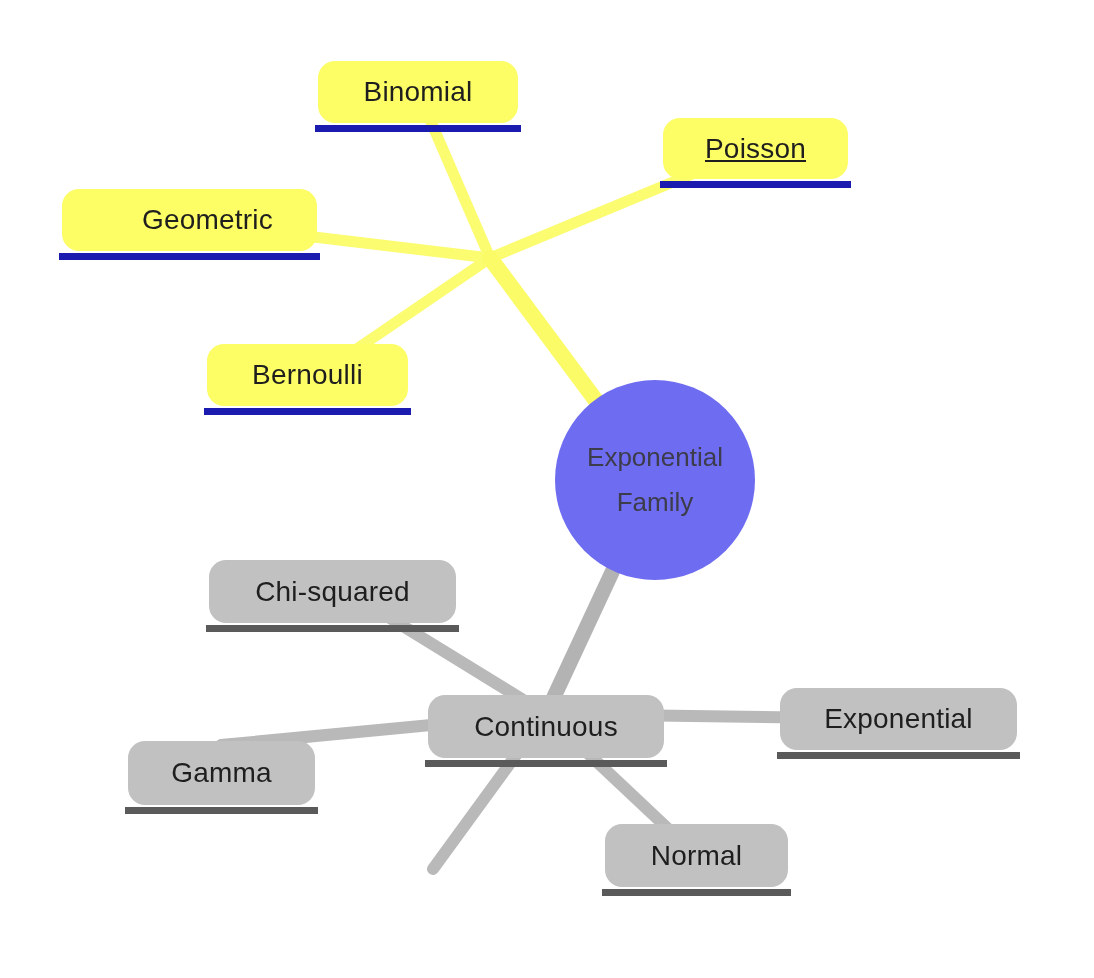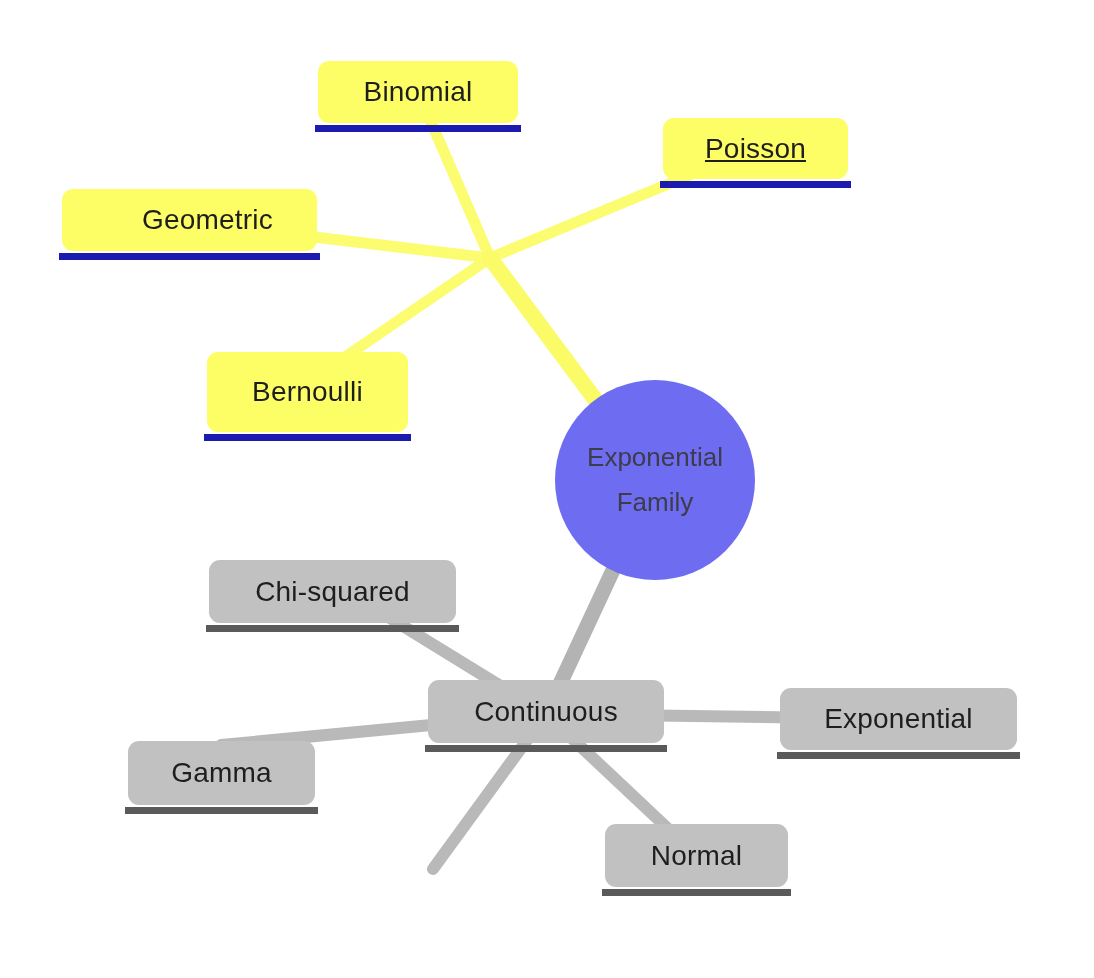--- a/index.html
+++ b/index.html
@@ -11,21 +11,21 @@
     background: #ffffff;
     overflow: hidden;
   }
   #edges {
     position: absolute;
     left: 0; top: 0;
     width: 1094px; height: 978px;
   }
   .node {
     position: absolute;
-    border-radius: 11px;
+    border-radius: 17px;
     display: flex;
     align-items: center;
     justify-content: center;
     font-size: 28px;
     color: #1e1e1e;
     letter-spacing: 0.2px;
     white-space: nowrap;
     text-align: center;
   }
   .node::after {
@@ -38,23 +38,23 @@
   .node.yellow { background: #fdfe65; }
   .node.yellow::after { background: #1b1bb0; }
   .node.gray { background: #c1c1c1; }
   .node.gray::after { background: #5a5a5a; }
 
   
   #node-binomial    { left: 318px; top:  61px; width: 200px; height: 62px; }
   #node-poisson     { left: 663px; top: 118px; width: 185px; height: 61px; text-decoration: underline; }
   #node-geometric   { left:  62px; top: 189px; width: 219px; height: 62px; padding-left: 36px; }
   #node-discrete    { left: 395px; top: 228px; width: 190px; height: 60px; }
-  #node-bernoulli   { left: 207px; top: 352px; width: 201px; height: 80px; }
+  #node-bernoulli   { left: 207px; top: 344px; width: 201px; height: 62px; }
   #node-chi-squared { left: 209px; top: 560px; width: 247px; height: 63px; }
-  #node-continuous  { left: 428px; top: 680px; width: 236px; height: 63px; }
+  #node-continuous  { left: 428px; top: 695px; width: 236px; height: 63px; }
   #node-exponential { left: 780px; top: 688px; width: 237px; height: 62px; }
   #node-gamma       { left: 128px; top: 741px; width: 187px; height: 64px; }
   #node-beta        { left: 363px; top: 838px; width: 140px; height: 62px; }
   #node-normal      { left: 605px; top: 824px; width: 183px; height: 63px; }
 
   #center-circle {
     position: absolute;
     left: 555px; top: 380px;
     width: 200px; height: 200px;
     border-radius: 50%;

